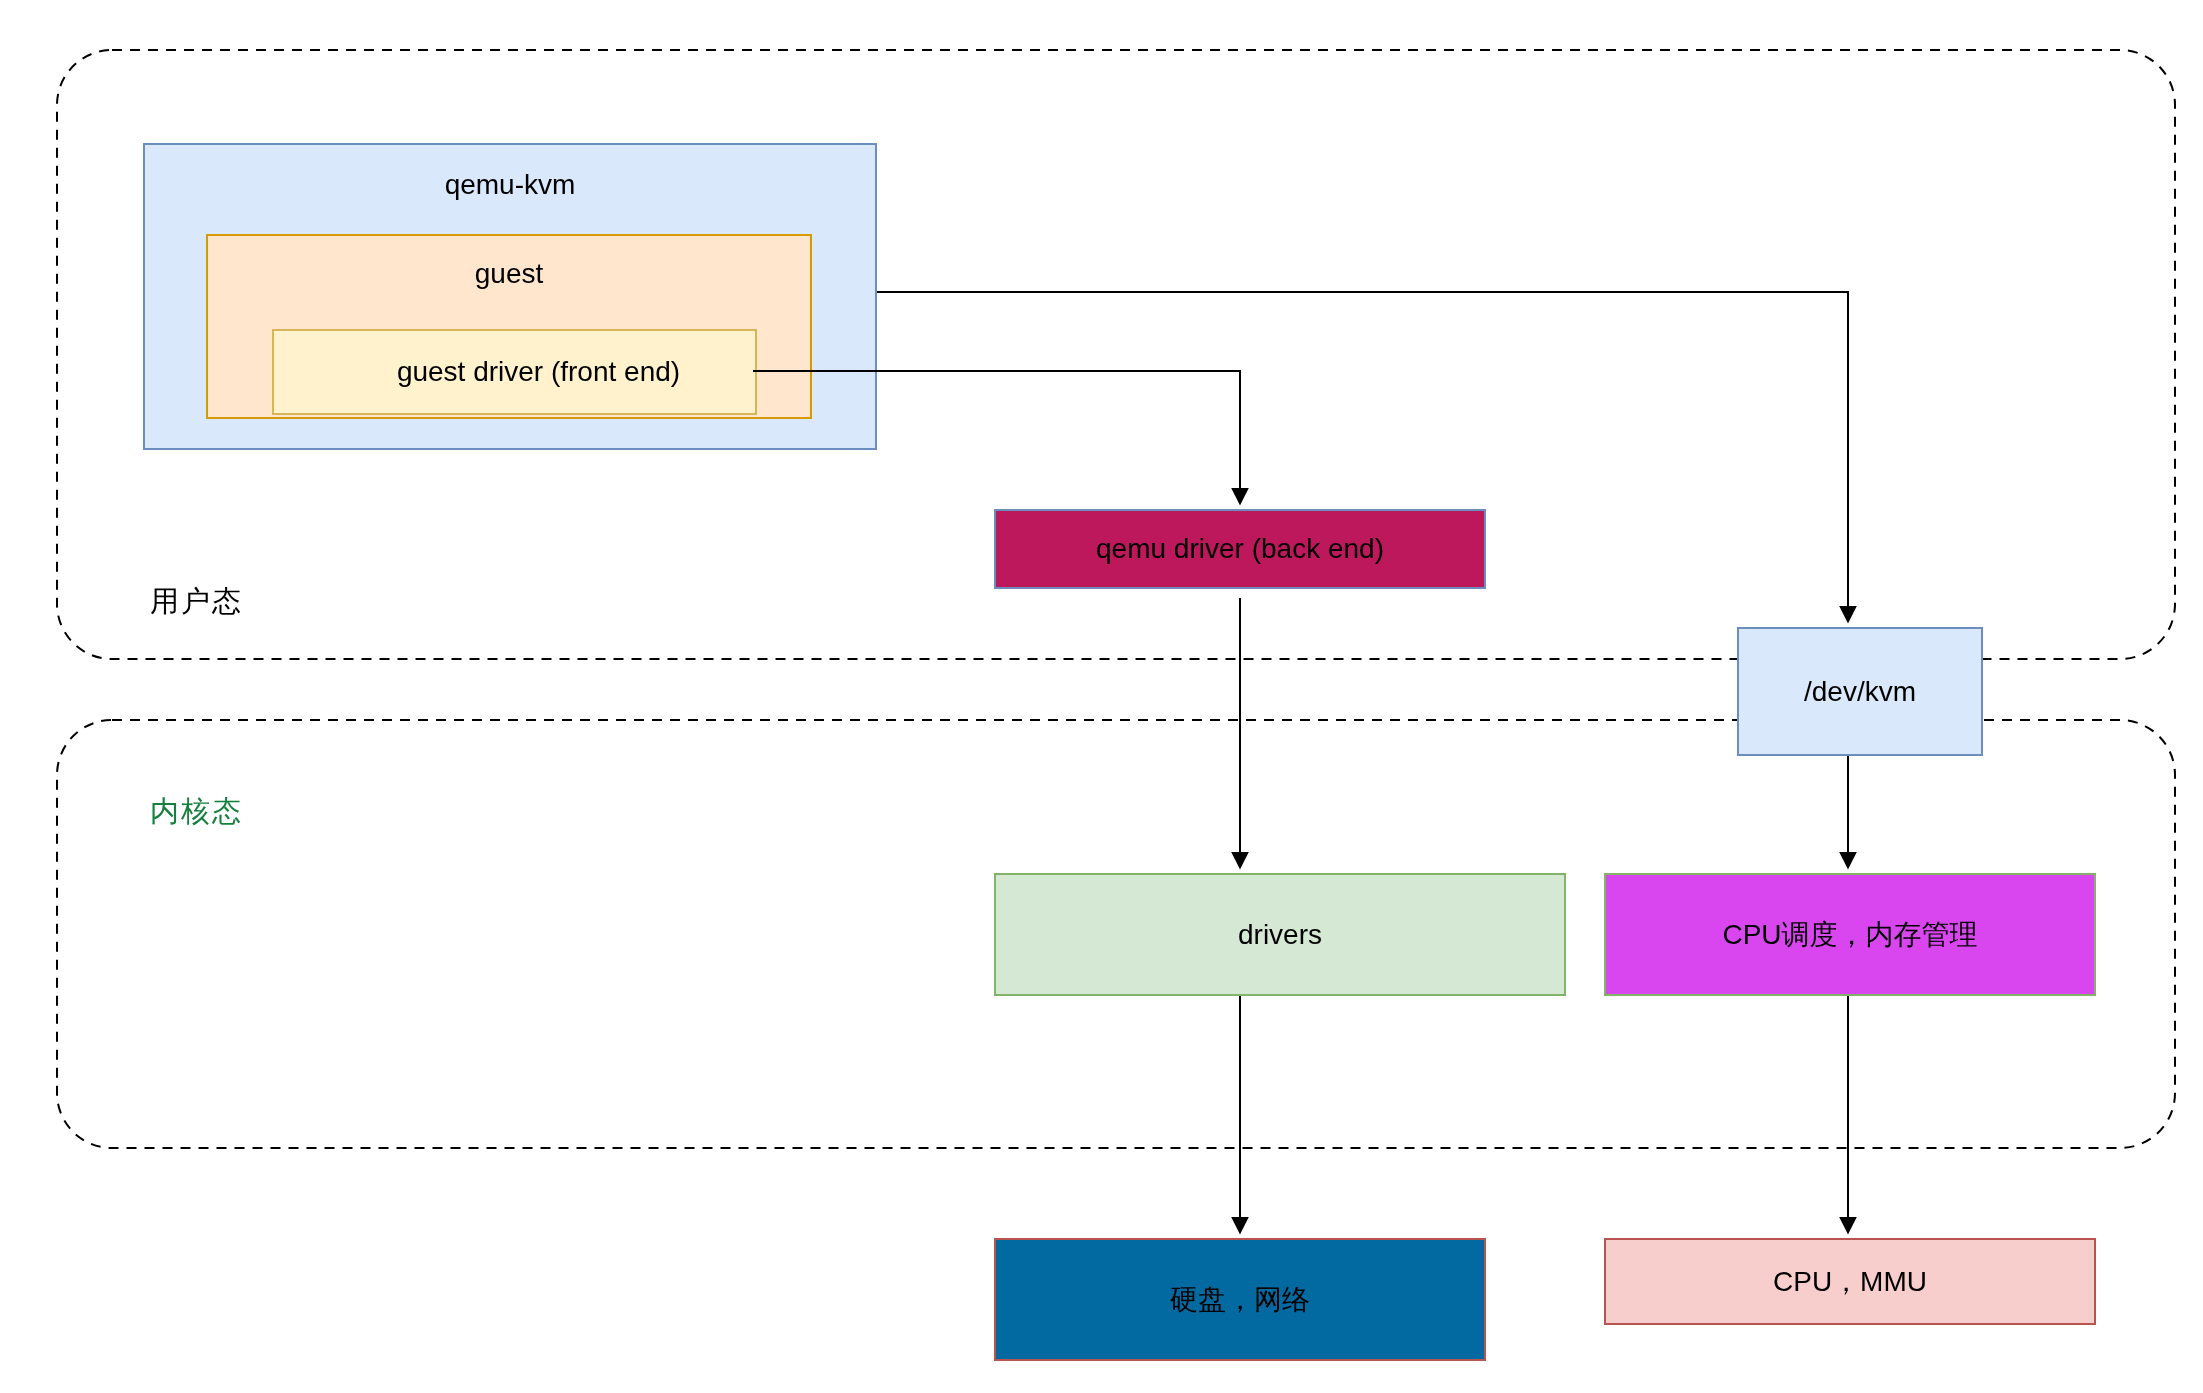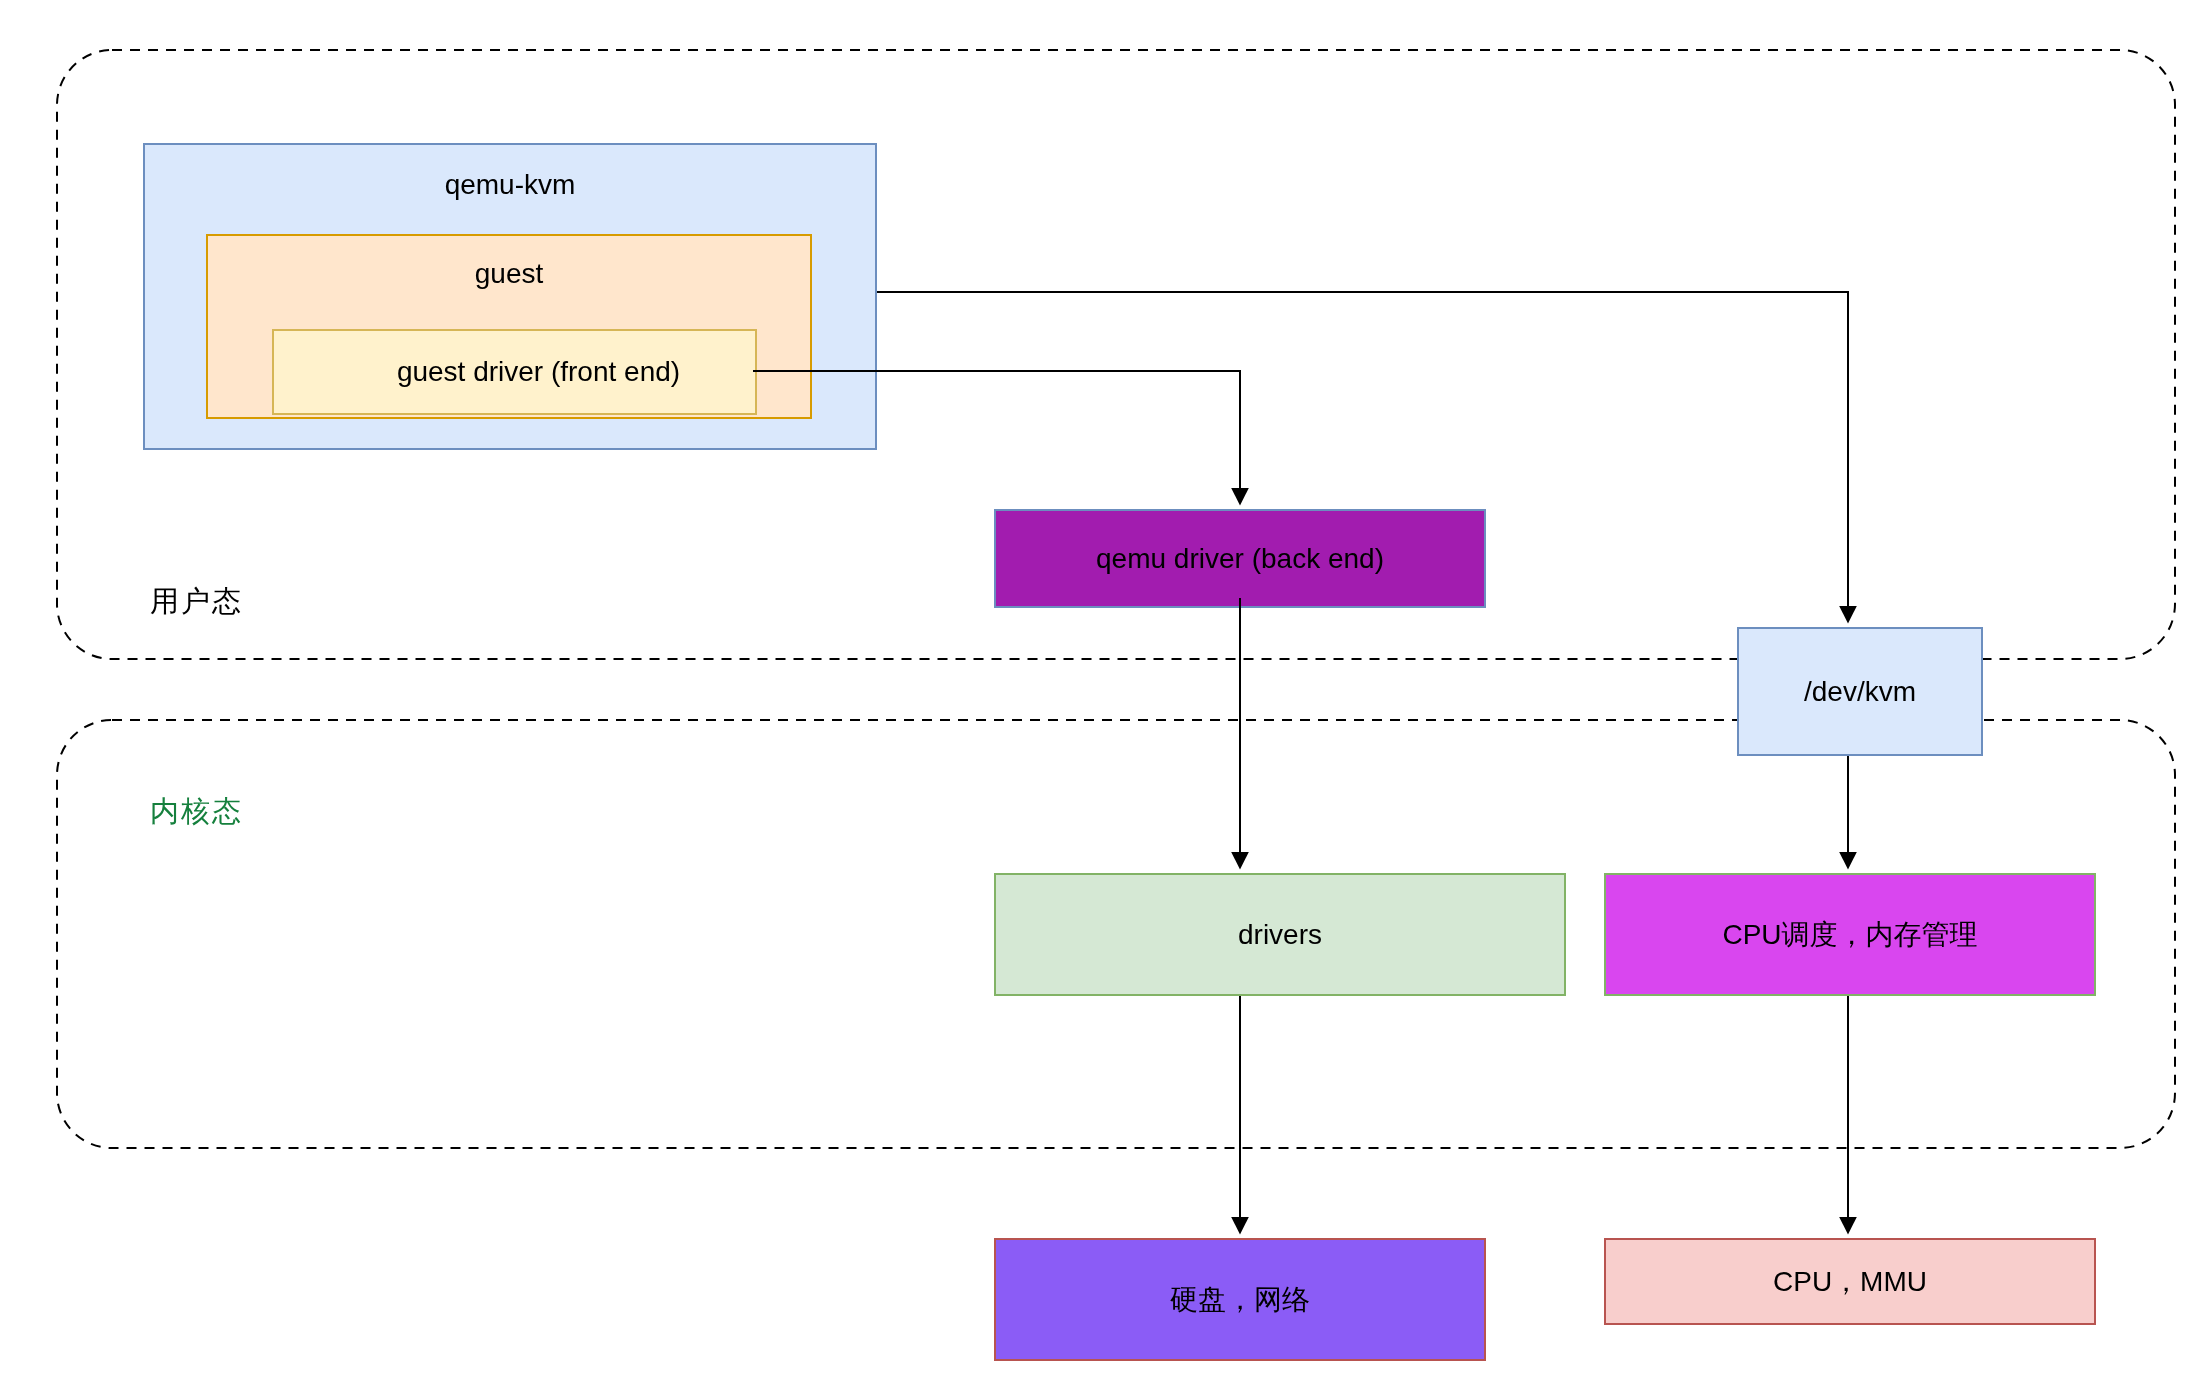--- a/index.html
+++ b/index.html
@@ -76,37 +76,37 @@
 
       <div class="node pad-title-md" style="left: 61px; top: 89px; width: 606px; height: 185px; background-color: rgb(255, 230, 204); border-color: rgb(215, 155, 0);">
         <span class="node-title">guest</span>
 
         <div class="node centered" style="left: 64px; top: 93px; width: 485px; height: 86px; background-color: rgb(255, 242, 204); border-color: rgb(214, 182, 86); padding-left: 48px;">
           <span>guest driver (front end)</span>
         </div>
       </div>
     </div>
 
-    <div class="node centered" style="left: 994px; top: 509px; width: 492px; height: 99px; background-color: #a21caf; border-color: rgb(108, 142, 191);">
+    <div class="node centered" style="left: 994px; top: 509px; width: 492px; height: 80px; background-color: #be185d; border-color: rgb(108, 142, 191);">
       <span>qemu driver (back end)</span>
     </div>
 
     <div class="node centered" style="left: 1725px; top: 627px; width: 246px; height: 129px; background-color: rgb(218, 232, 252); border-color: rgb(108, 142, 191); margin-left: 12px;">
       <span>/dev/kvm</span>
     </div>
 
     <div class="node centered" style="left: 994px; top: 873px; width: 572px; height: 123px; background-color: rgb(213, 232, 212); border-color: rgb(130, 179, 102);">
       <span>drivers</span>
     </div>
 
     <div class="node centered" style="left: 1604px; top: 873px; width: 492px; height: 123px; background-color: #d946ef; border-color: rgb(130, 179, 102);">
       <span>CPU调度，内存管理</span>
     </div>
 
-    <div class="node centered" style="left: 994px; top: 1238px; width: 492px; height: 123px; background-color: #8b5cf6; border-color: rgb(184, 84, 80);">
+    <div class="node centered" style="left: 994px; top: 1238px; width: 492px; height: 123px; background-color: #0369a1; border-color: rgb(184, 84, 80);">
       <span>硬盘，网络</span>
     </div>
 
     <div class="node centered" style="left: 1604px; top: 1238px; width: 492px; height: 87px; background-color: rgb(248, 206, 204); border-color: rgb(184, 84, 80);">
       <span>CPU，MMU</span>
     </div>
   </div>
 
   <svg class="layer arrows-layer" viewBox="0 0 2203 1393" xmlns="http://www.w3.org/2000/svg">
     <defs>

